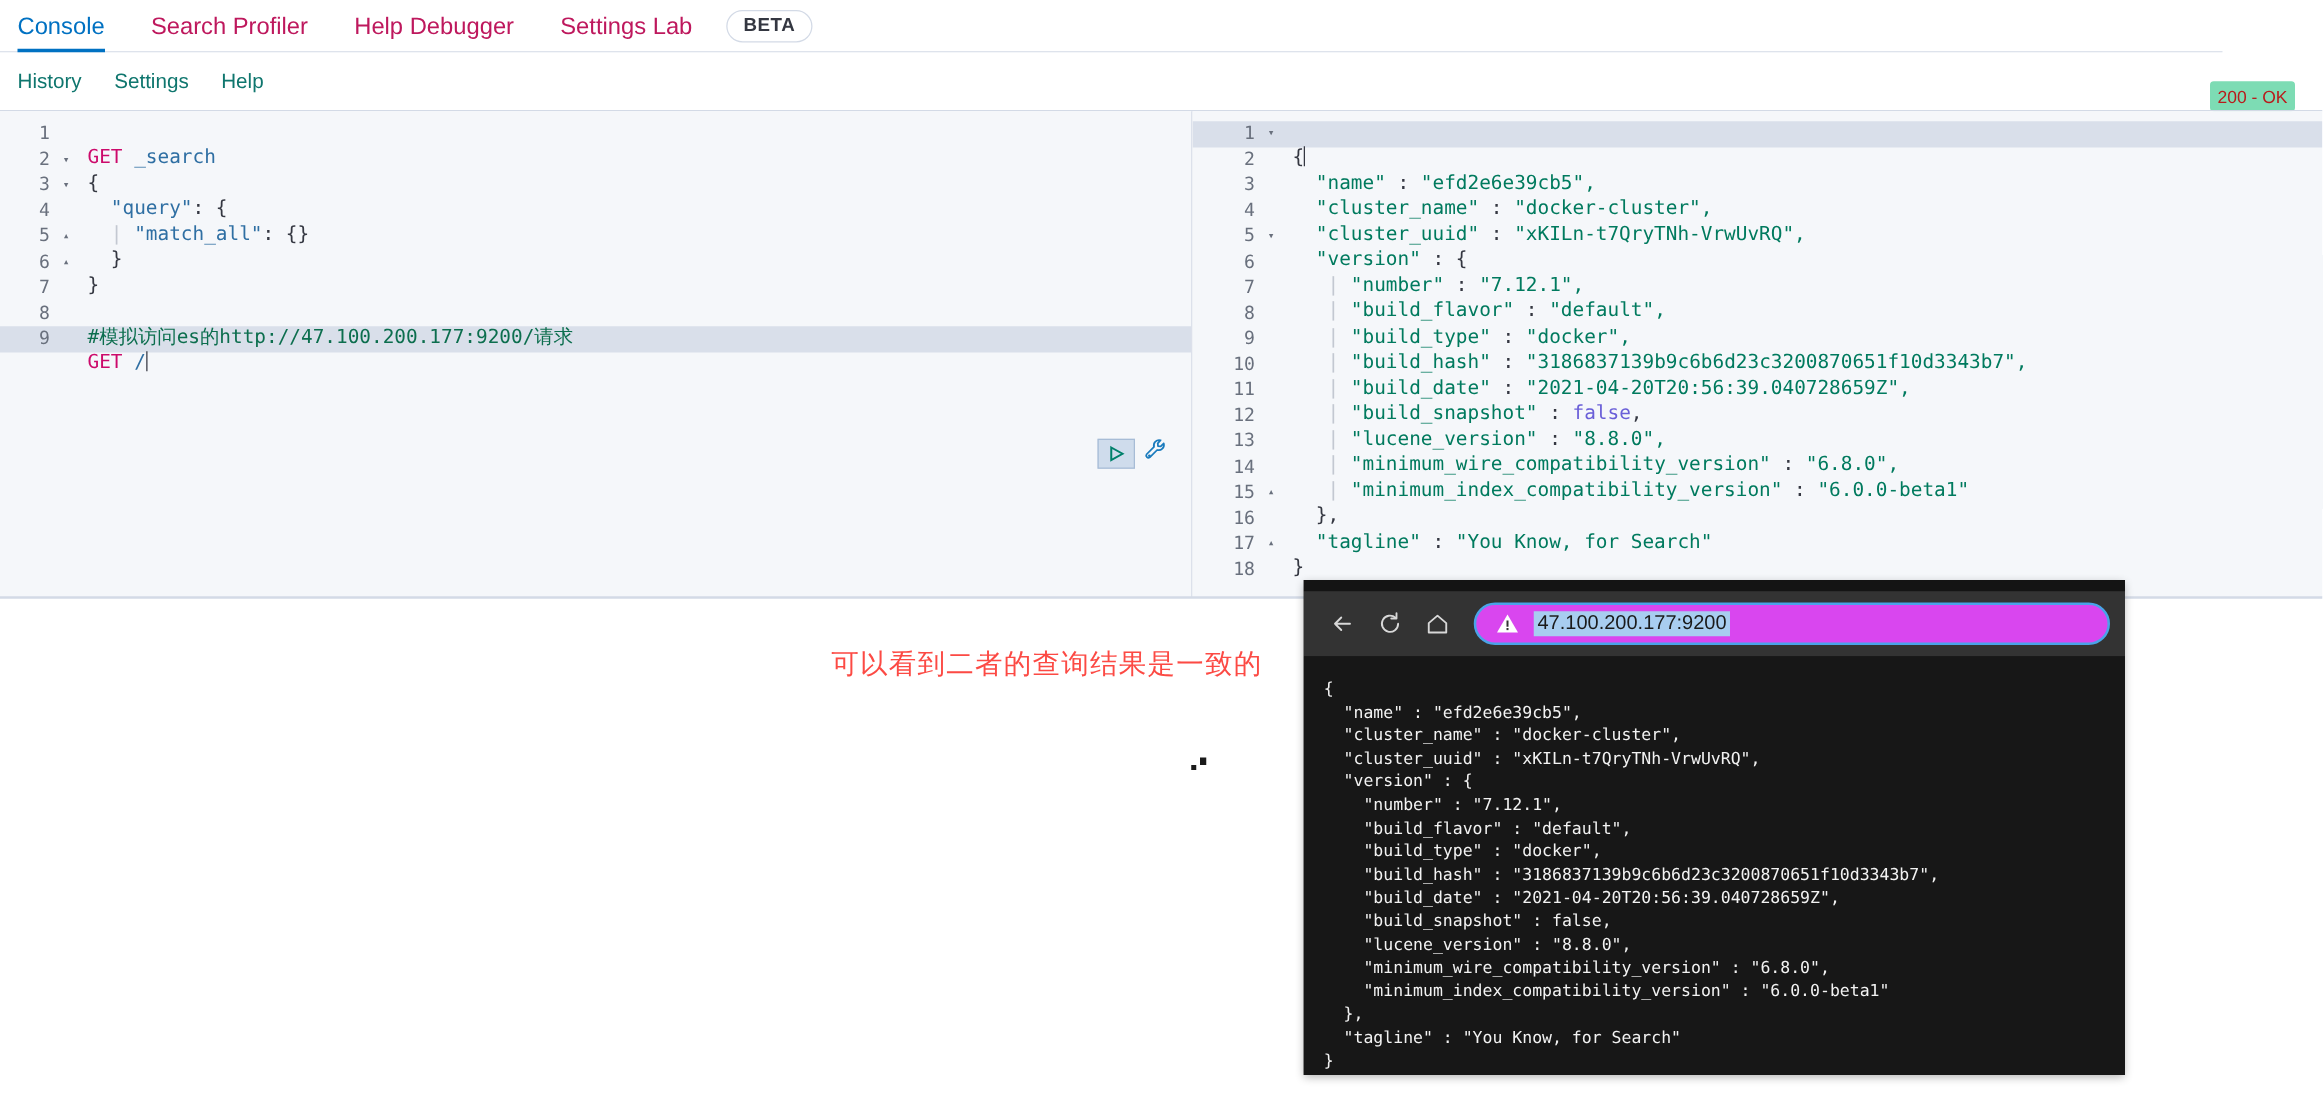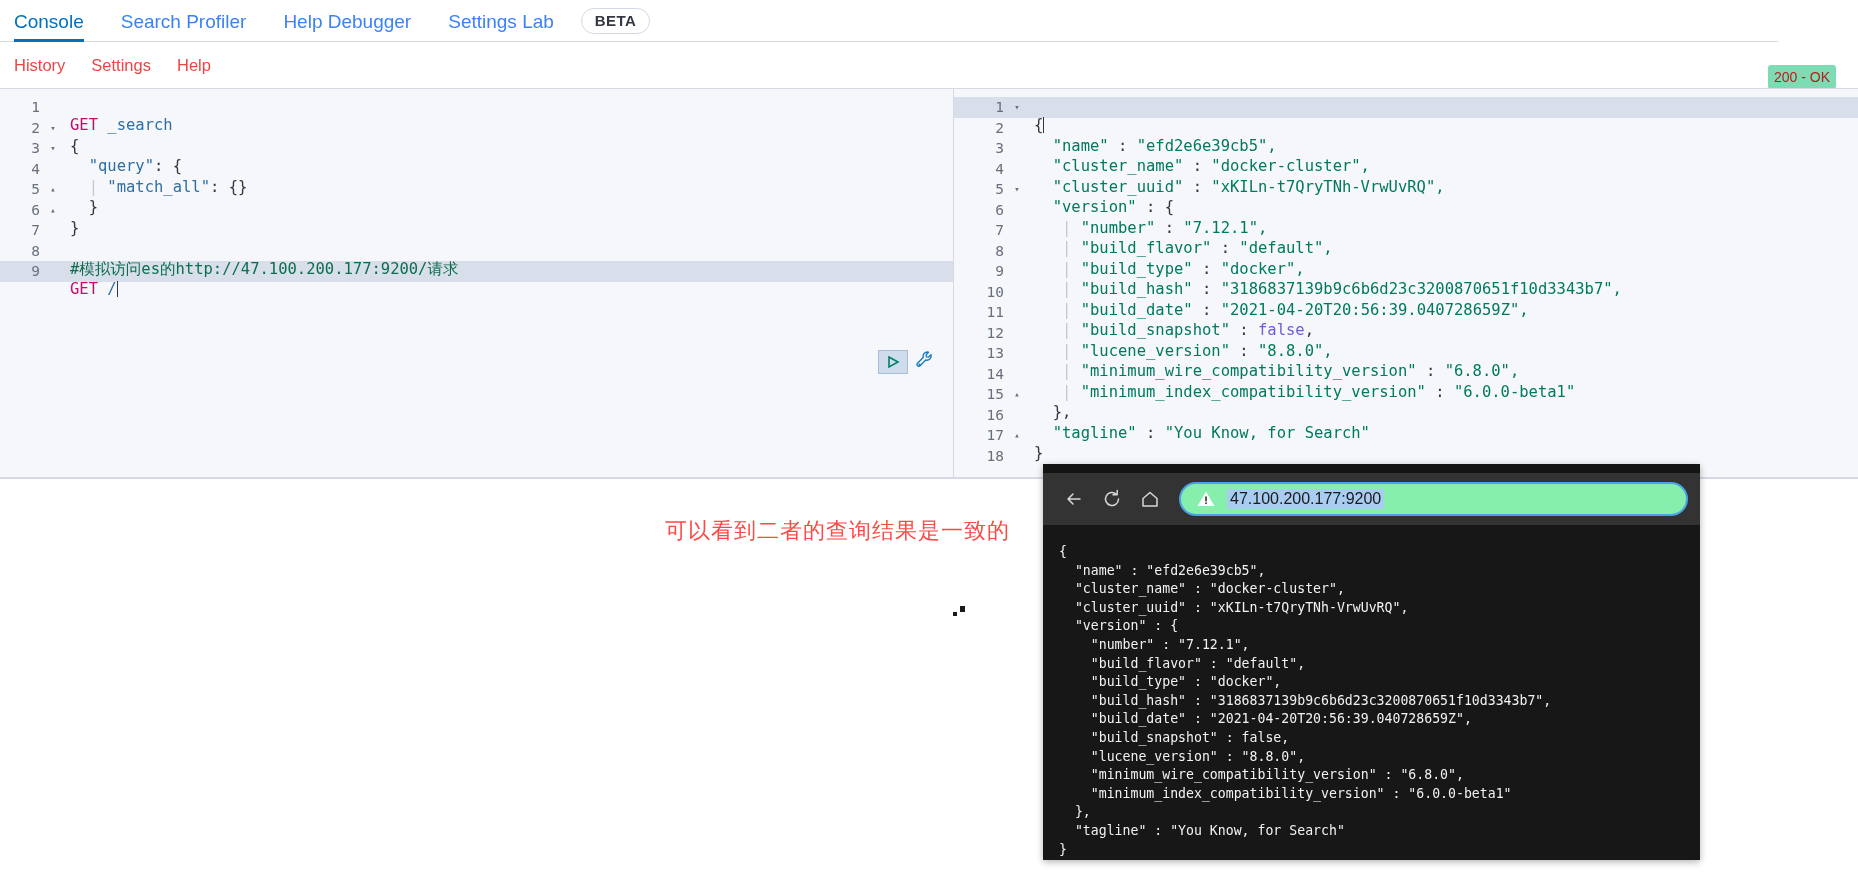--- a/index.html
+++ b/index.html
@@ -13,21 +13,21 @@
   #root { position: relative; width: 1858px; height: 875px; background: #fff; }
 
   
   .tabbar {
     position: absolute; left: 0; top: 0; width: 1778px; height: 42px;
     background: #ffffff;
     border-bottom: 1px solid #d3dae6;
     display: flex; align-items: center; padding-left: 14px;
   }
   .tab {
-    font-size: 19px; color: #3b82f6; padding: 0 23px 0 0; margin-right: 14px;
+    font-size: 19px; color: #be185d; padding: 0 23px 0 0; margin-right: 14px;
     height: 42px; line-height: 44px; position: relative; white-space: nowrap;
     cursor: pointer;
   }
   .tab.active { color: #0071c2; }
   .tab.active::after {
     content: ""; position: absolute; left: 0; right: 23px; bottom: 0;
     height: 3px; background: #0071c2;
   }
   .beta-pill {
     display: inline-flex; align-items: center; justify-content: center;
@@ -35,21 +35,21 @@
     border-radius: 14px; font-size: 15px; font-weight: bold;
     color: #343741; letter-spacing: .4px; margin-left: -10px;
   }
 
   
   .menubar {
     position: absolute; left: 0; top: 42px; width: 1858px; height: 46px;
     background: #ffffff; display: flex; align-items: center; padding-left: 14px;
   }
   .menubar .mitem {
-    font-size: 16.5px; color: #ef4444; margin-right: 26px; cursor: pointer;
+    font-size: 16.5px; color: #0f766e; margin-right: 26px; cursor: pointer;
   }
   .status-badge {
     position: absolute; right: 22px; top: 65px;
     background: #7ddcb4; color: #b91c1c;
     font-size: 14px; padding: 4px 6px; border-radius: 3px; font-weight: normal;
   }
 
   
   .console {
     position: absolute; left: 0; top: 88px; width: 1858px; height: 390px;
@@ -118,21 +118,21 @@
   .browser-toolbar {
     height: 52px; background: #333333; display: flex; align-items: center; padding: 0 12px;
   }
   .nav-ico {
     width: 38px; height: 38px; display: flex; align-items: center; justify-content: center;
     color: #dcdcdc; cursor: pointer;
   }
   .urlbar {
     flex: 1; height: 34px; margin-left: 10px; margin-right: 0;
     border: 2px solid #4aa3e8; border-radius: 18px;
-    background: #86efac; display: flex; align-items: center; padding-left: 14px;
+    background: #d946ef; display: flex; align-items: center; padding-left: 14px;
     overflow: hidden;
   }
   .warn-ico { width: 22px; display: flex; align-items: center; justify-content: center; }
   .url-text {
     color: #f0f0f0; font-size: 16px; background: #a8cdf0; color: #1a1a1a;
     padding: 1px 3px; margin-left: 10px;
     font-family: "Liberation Sans", sans-serif;
   }
   .browser-body {
     height: 335px; background: #171717; padding: 18px 14px 0 16px;

